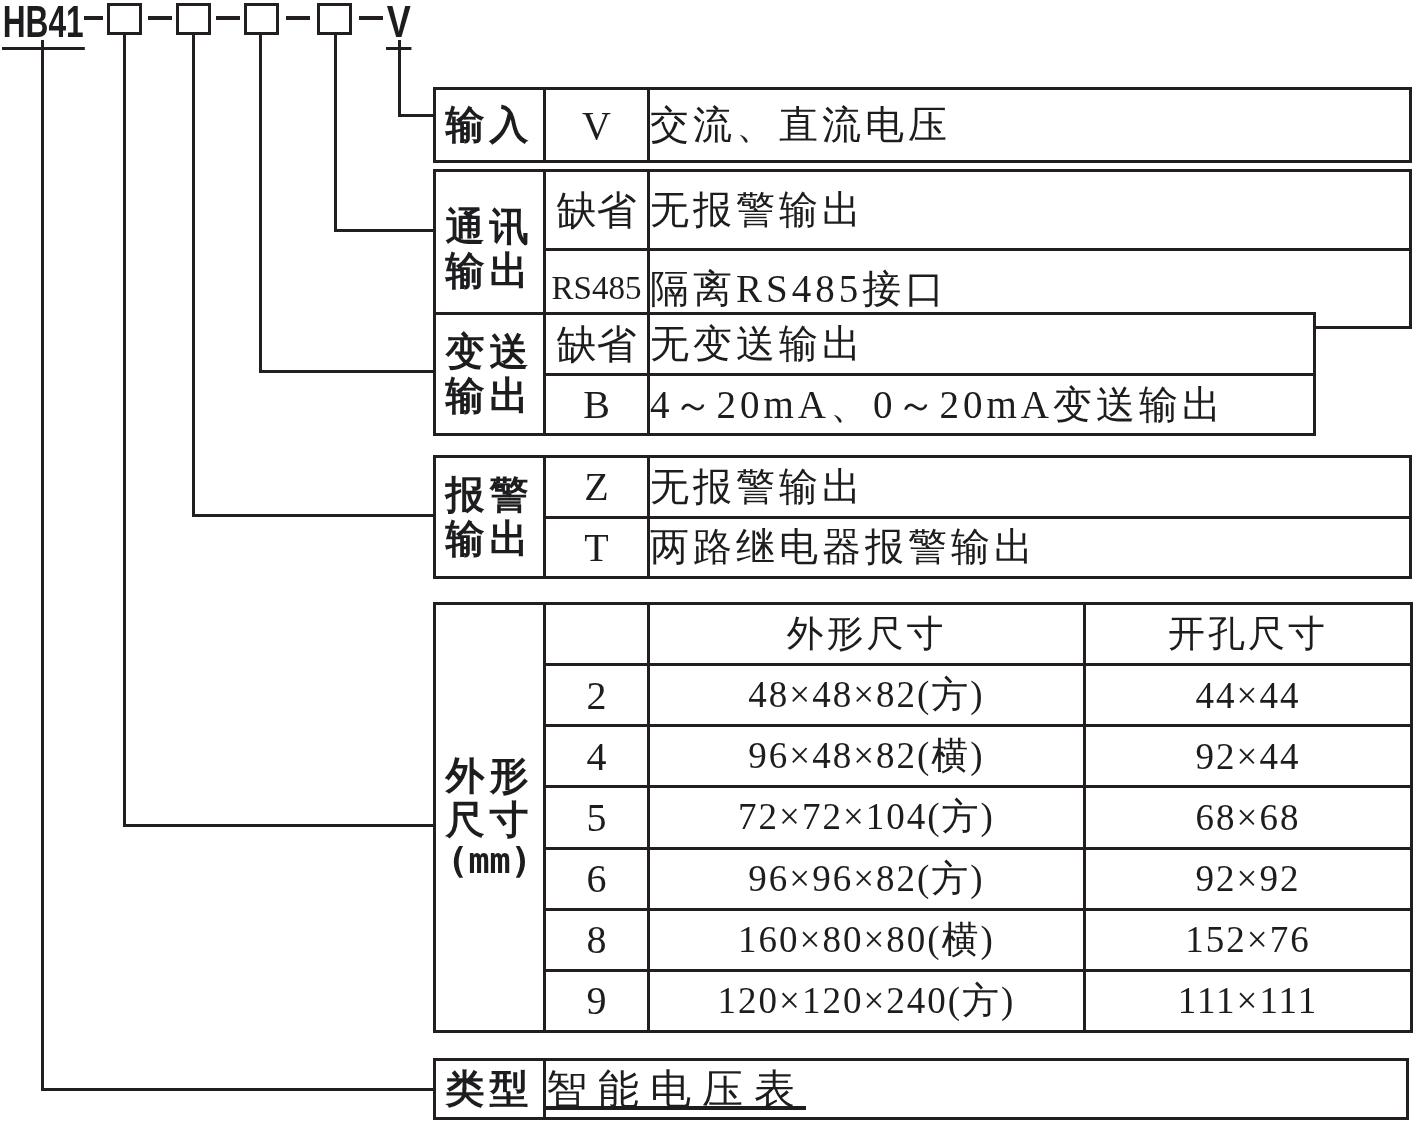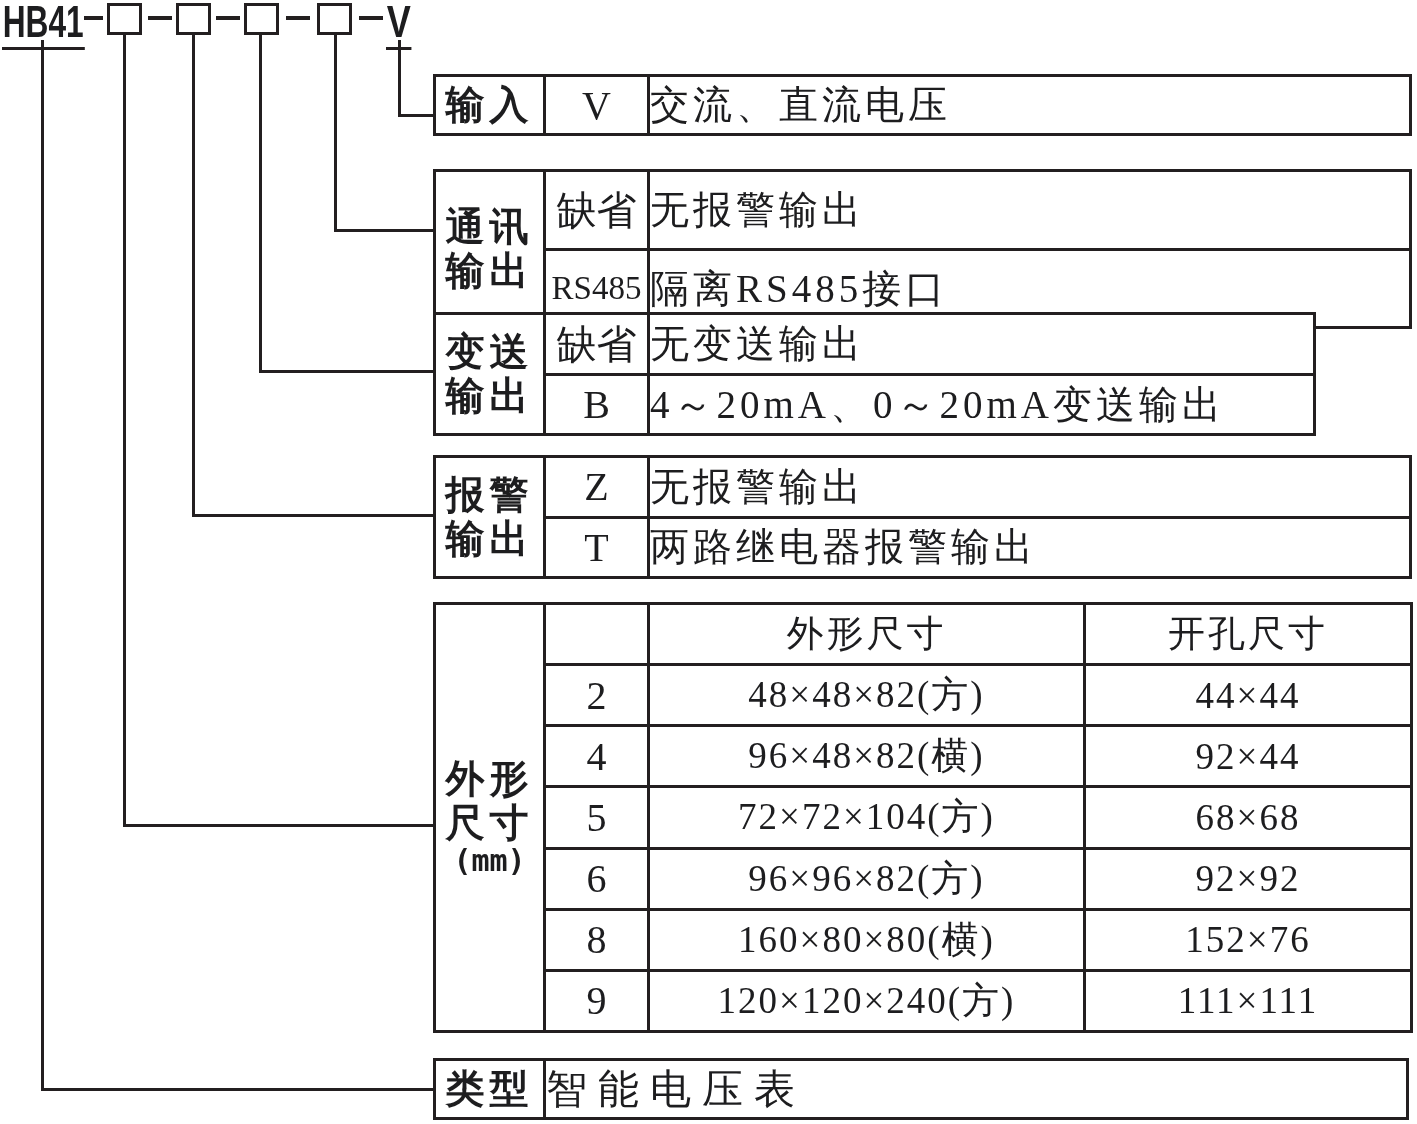--- a/index.html
+++ b/index.html
@@ -25,23 +25,23 @@
     font-family:"Liberation Sans","DejaVu Sans",sans-serif;font-weight:700;
     font-size:39px;text-align:center;letter-spacing:5px;line-height:1.12;color:#1d1d1f;
   }
   td.code{font-size:40px;text-align:center;}
   td.code.small{font-size:33px;letter-spacing:0;}
   td.desc{font-size:39px;letter-spacing:4px;padding-left:34px;margin-left:24px;}
   td.hdr{font-size:37px;text-align:center;letter-spacing:3px;}
   td.dim{font-size:37px;text-align:center;letter-spacing:2px;}
   .mmline{
     font-family:"DejaVu Sans Mono","Liberation Mono",monospace;
-    font-weight:700;font-size:30px;letter-spacing:0;
-  }
-  td.typedesc{font-size:41px;letter-spacing:11px;padding-left:32px;}
+    font-weight:700;font-size:35px;letter-spacing:0;
+  }
+  td.typedesc{font-size:41px;letter-spacing:11px;padding-left:32px;text-decoration:underline;}
 </style>
 </head>
 <body>
 
 <div>
   <div class="codeTxt" style="left:2px;transform:scaleX(0.72);">HB41</div>
 
   <div class="dash" style="left:84px;width:19px;"></div>
   <div class="codebox" style="left:107px;"></div>
   <div class="dash" style="left:148px;width:24px;"></div>
@@ -66,21 +66,21 @@
 
 <div class="line" style="left:259px;top:34px;width:3px;height:339px;"></div>
 <div class="line" style="left:259px;top:370px;width:177px;height:3px;"></div>
 
 <div class="line" style="left:334px;top:34px;width:3px;height:198px;"></div>
 <div class="line" style="left:334px;top:229px;width:102px;height:3px;"></div>
 
 <div class="line" style="left:398px;top:40px;width:3px;height:77px;"></div>
 <div class="line" style="left:398px;top:114px;width:38px;height:3px;"></div>
 
-<table class="spec" style="left:433px;top:74px;width:979px;height:62px;">
+<table class="spec" style="left:433px;top:87px;width:979px;height:76px;">
   <colgroup>
       <col style="width:110px;">
       <col style="width:104px;">
       <col>
     </colgroup>
   <tbody>
       <tr>
     <td class="lab">输入</td>
     <td class="code">V</td>
     <td class="desc">交流、直流电压</td>

